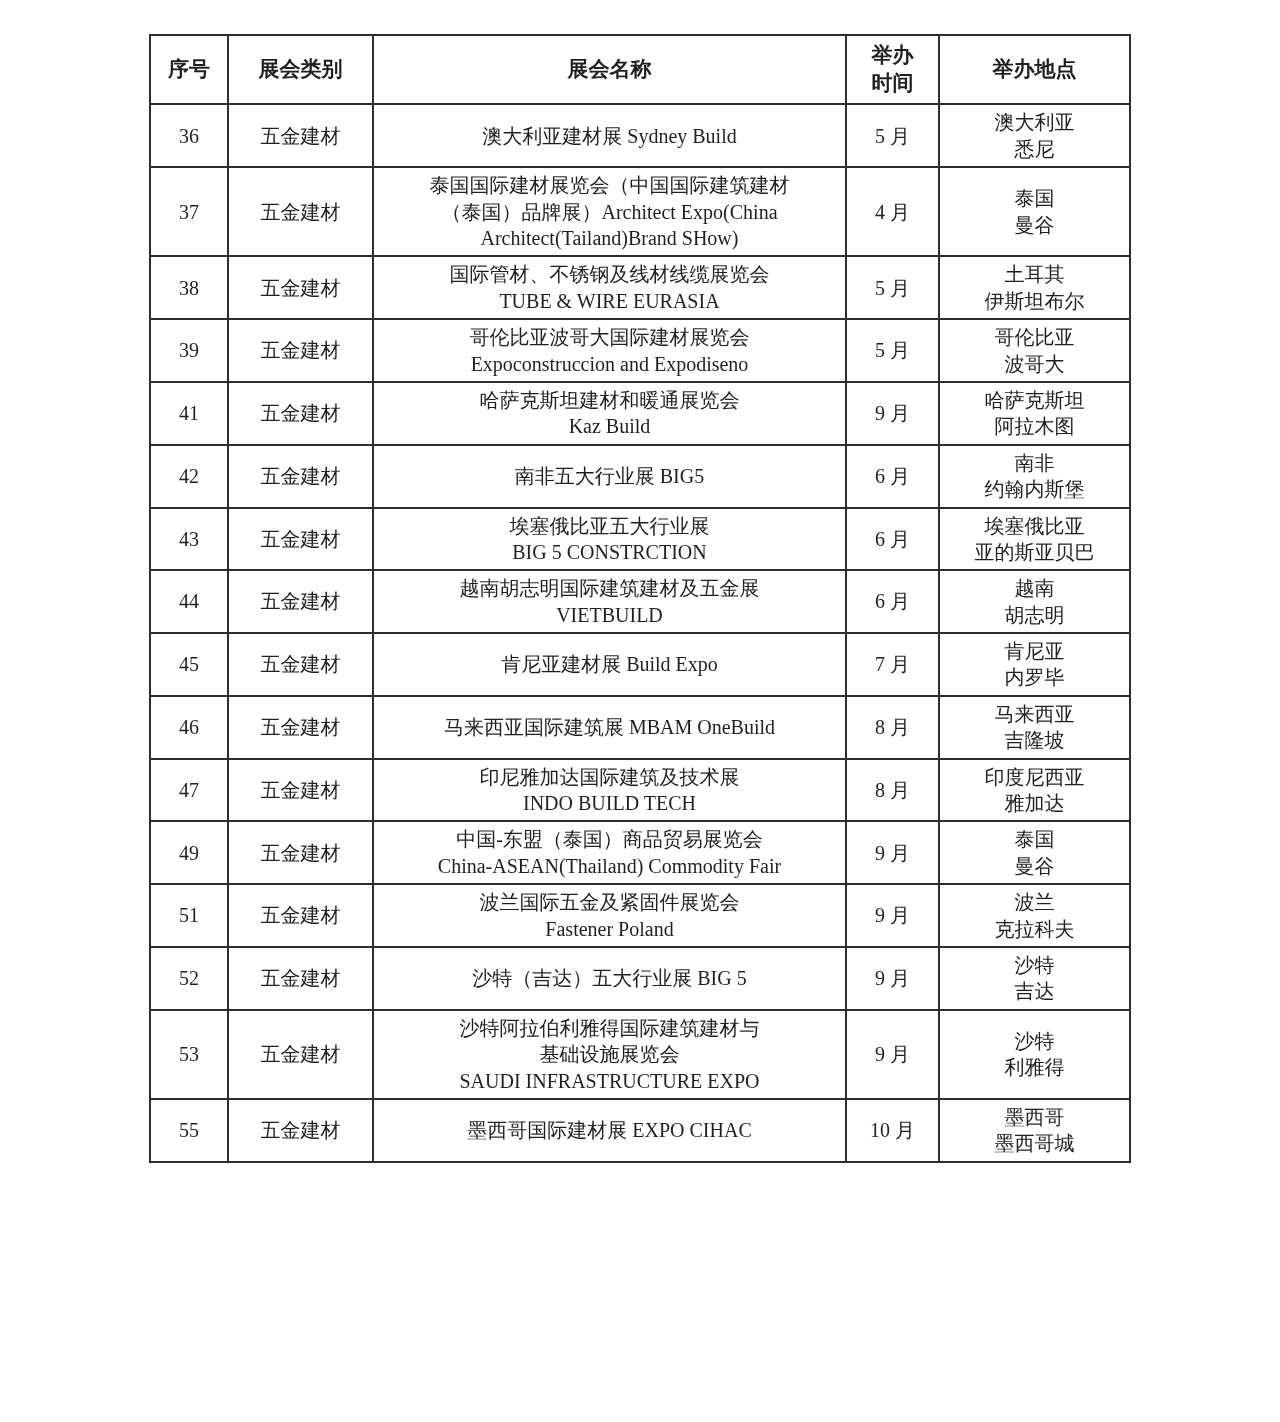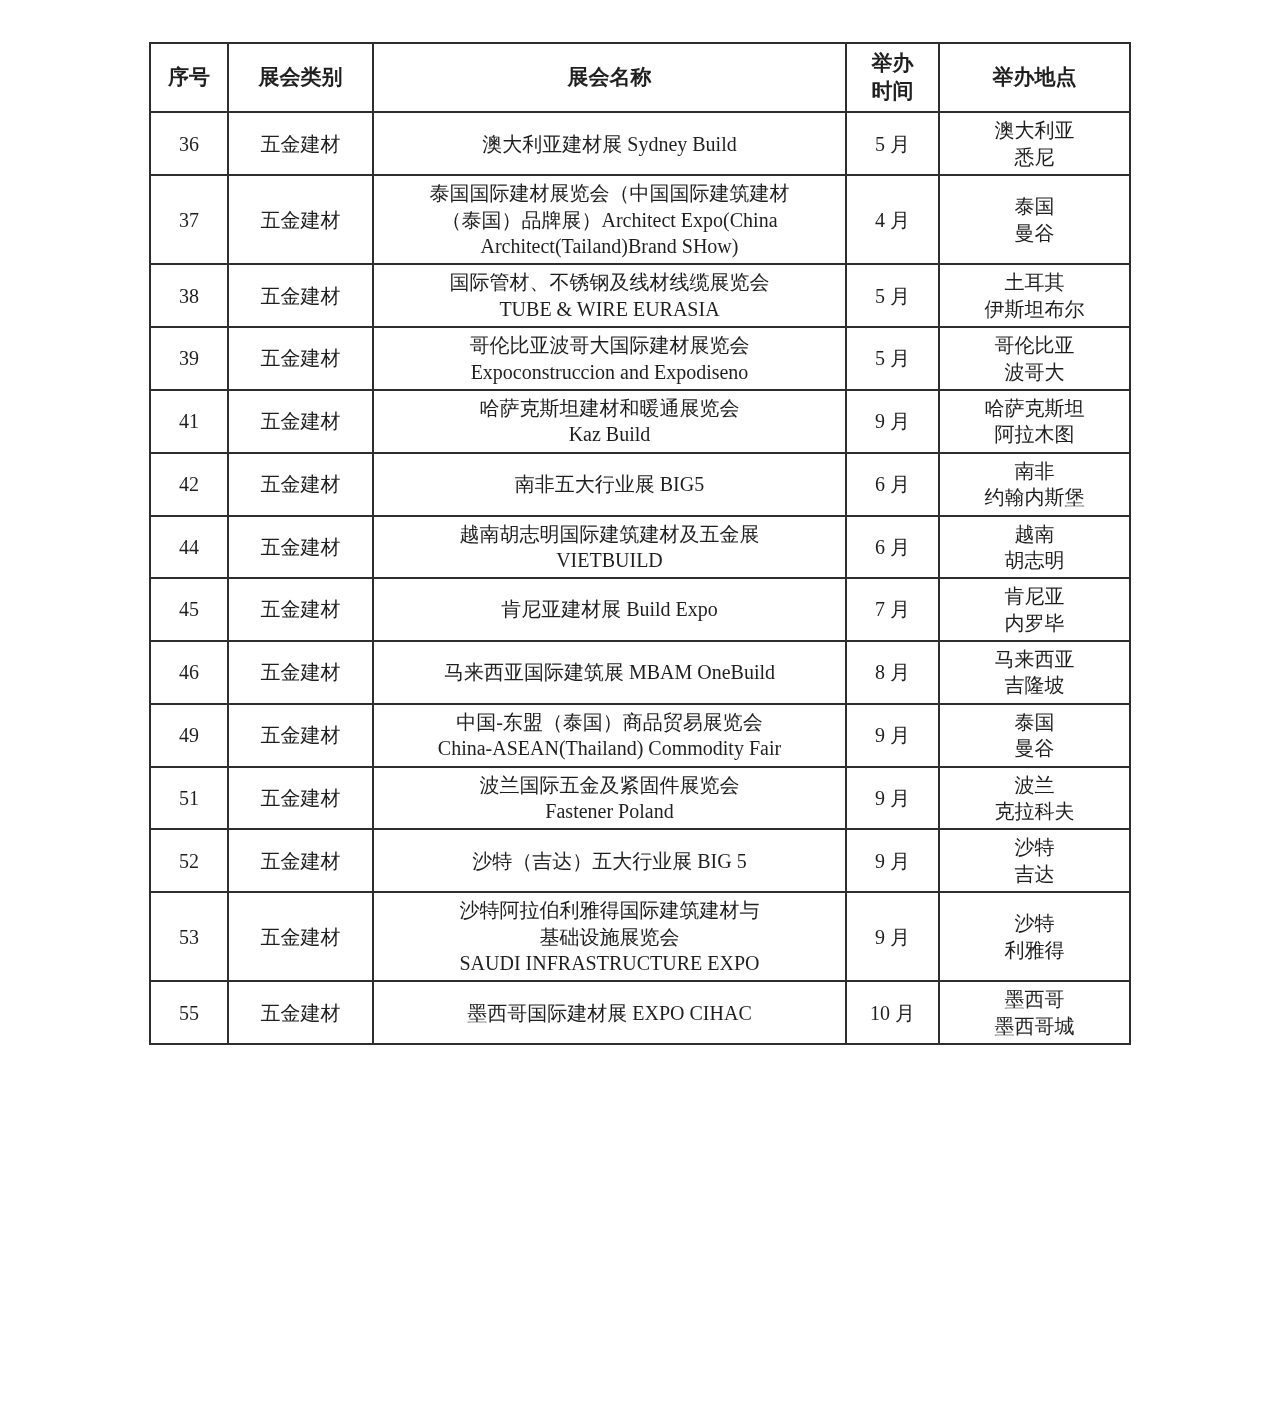--- a/index.html
+++ b/index.html
@@ -18,21 +18,21 @@
     color: var(--text);
   }
   .page {
     width: 1280px;
     min-height: 1422px;
     padding-top: 34px;
     padding-bottom: 20px;
   }
   table.expo-table {
     width: 980px;
-    margin: 8px auto;
+    margin: 0 auto;
     border-collapse: collapse;
     table-layout: fixed;
   }
   .expo-table th,
   .expo-table td {
     border: 2px solid var(--border);
     text-align: center;
     vertical-align: middle;
     font-size: 20px;
     line-height: 1.32;
@@ -121,20 +121,29 @@
   </tr>
         <tr>
     <td>42</td>
     <td>五金建材</td>
     <td>南非五大行业展 BIG5</td>
     <td>6 月</td>
     <td>南非
 约翰内斯堡</td>
   </tr>
         <tr>
+    <td>43</td>
+    <td>五金建材</td>
+    <td>埃塞俄比亚五大行业展
+BIG 5 CONSTRCTION</td>
+    <td>6 月</td>
+    <td>埃塞俄比亚
+亚的斯亚贝巴</td>
+  </tr>
+        <tr>
     <td>44</td>
     <td>五金建材</td>
     <td>越南胡志明国际建筑建材及五金展
 VIETBUILD</td>
     <td>6 月</td>
     <td>越南
 胡志明</td>
   </tr>
         <tr>
     <td>45</td>
@@ -146,20 +155,29 @@
   </tr>
         <tr>
     <td>46</td>
     <td>五金建材</td>
     <td>马来西亚国际建筑展 MBAM OneBuild</td>
     <td>8 月</td>
     <td>马来西亚
 吉隆坡</td>
   </tr>
         <tr>
+    <td>47</td>
+    <td>五金建材</td>
+    <td>印尼雅加达国际建筑及技术展
+INDO BUILD TECH</td>
+    <td>8 月</td>
+    <td>印度尼西亚
+雅加达</td>
+  </tr>
+        <tr>
     <td>49</td>
     <td>五金建材</td>
     <td>中国-东盟（泰国）商品贸易展览会
 China-ASEAN(Thailand) Commodity Fair</td>
     <td>9 月</td>
     <td>泰国
 曼谷</td>
   </tr>
         <tr>
     <td>51</td>

